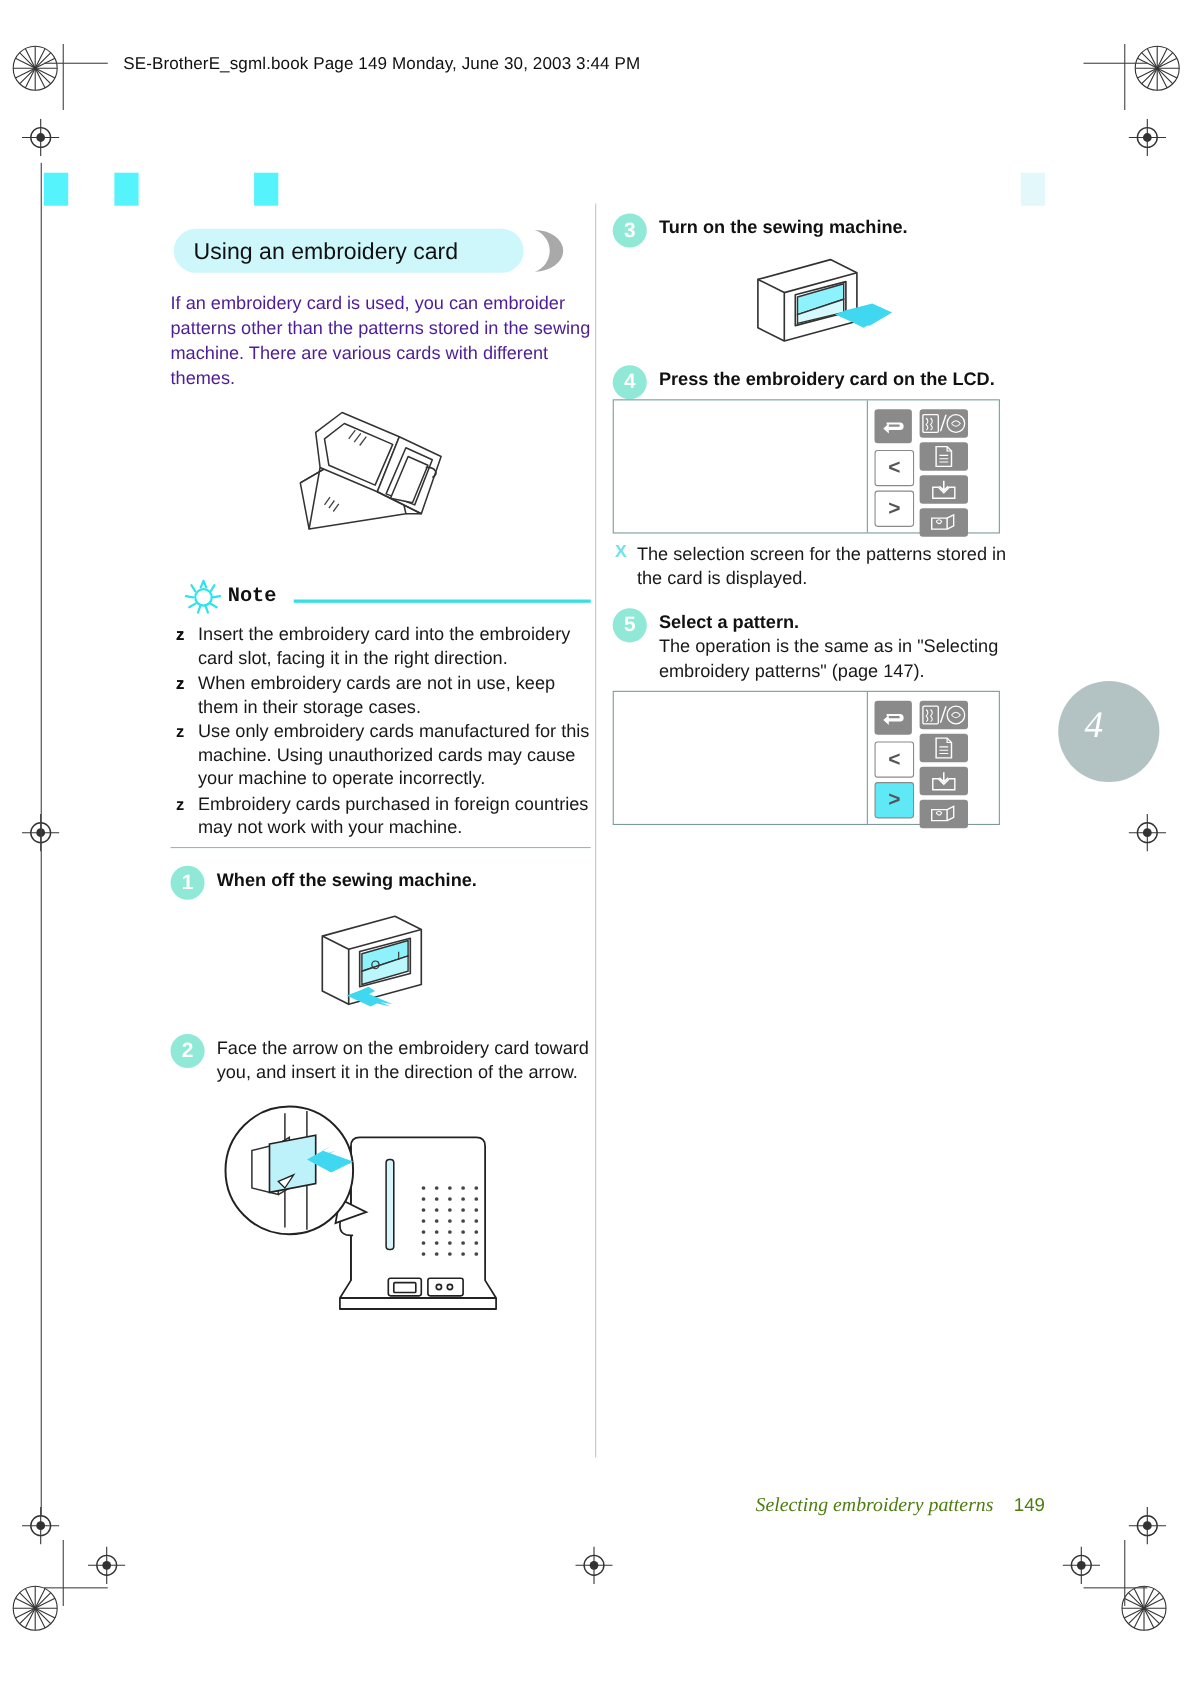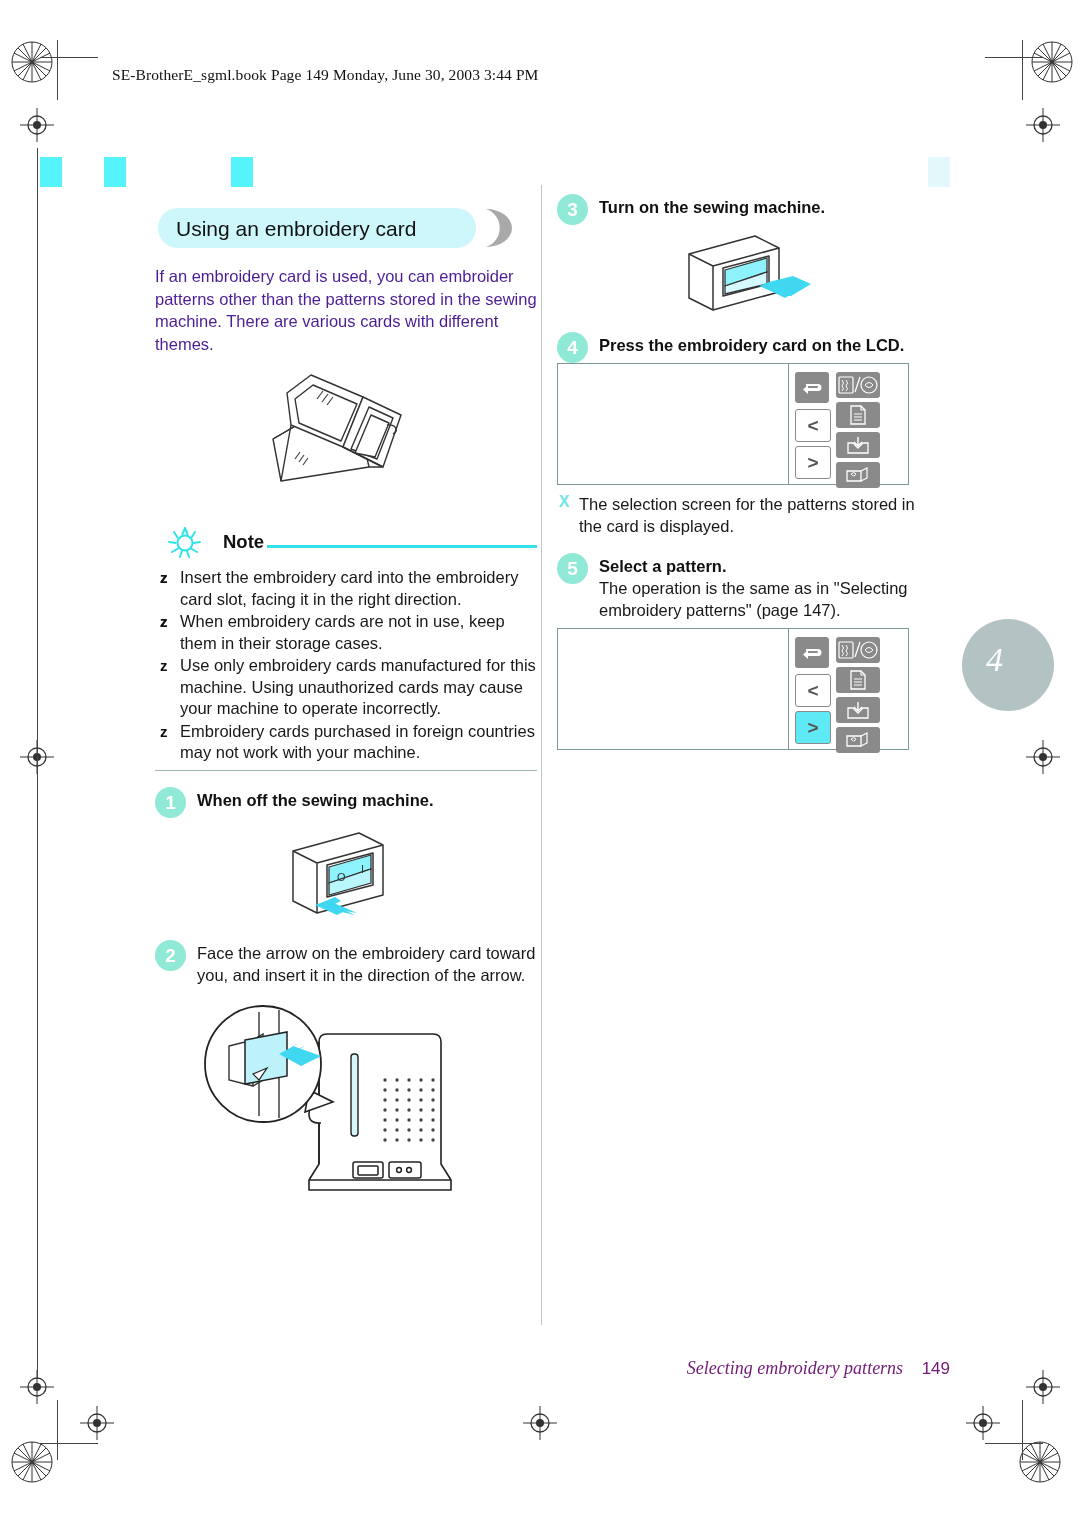--- a/index.html
+++ b/index.html
@@ -9,22 +9,22 @@
   }
   
   .corner-sun{position:absolute;width:44px;height:44px;}
   .corner-sun svg{display:block;}
   .regmark{position:absolute;width:34px;height:34px;}
   .regmark svg{display:block;}
   .trimline{position:absolute;background:#444;}
 
   
   .book-header{
-    position:absolute;left:112px;top:66px;font-size:15.5px;letter-spacing:.1px;
-    color:#101010;font-family:Liberation Serif, serif;white-space:nowrap;
+    position:absolute;left:112px;top:50px;font-size:15.5px;letter-spacing:.1px;
+    color:#101010;font-family:Liberation Sans, sans-serif;white-space:nowrap;
   }
   .deco-bar{position:absolute;top:157px;width:22px;height:30px;background:#55f3fb;}
   .deco-bar.pale{background:#e2f8fb;}
 
   .title-wrap{position:absolute;left:158px;top:208px;width:365px;height:40px;}
   .title-pill{
     position:absolute;left:0;top:0;width:318px;height:40px;border-radius:20px;
     background:#cdf7fb;
   }
   .title-text{
@@ -42,22 +42,21 @@
   p.body{
     margin:0;font-size:16.5px;line-height:22.5px;color:#4c1d95;
     font-family:"Liberation Sans", sans-serif;
   }
 
   
   .note-head{position:relative;height:34px;margin-top:14px;}
   .note-burst{position:absolute;left:12px;top:-2px;width:36px;height:34px;}
   .note-label{
     position:absolute;left:52px;top:4px;font-size:18.5px;font-weight:bold;color:#111;
-    font-family:Liberation Sans, sans-serif;
-    margin-left:16px;
+    font-family:Liberation Mono, monospace;
   }
   .note-rule{position:absolute;left:112px;top:18px;right:0;height:2.5px;background:#34dfe6;}
   .note-rule-bottom{height:1.5px;background:#9fb6b6;margin-top:6px;}
   ul.notes{list-style:none;margin:6px 0 0 0;padding:0;}
   ul.notes li{
     position:relative;padding-left:25px;font-size:16.5px;line-height:21.5px;
     margin-bottom:1px;color:#181818;font-family:"Liberation Sans", sans-serif;
   }
   ul.notes li .zmark{
     position:absolute;left:5px;top:0;font-size:15px;font-weight:bold;color:#111;
@@ -101,21 +100,21 @@
     background:#b3c3c3;
   }
   .chapter-tab span{
     position:absolute;left:24px;top:22px;font-size:34px;font-style:italic;color:#fff;
     font-family:"Liberation Serif", serif;
   }
 
   
   .footer{
     position:absolute;left:0;top:1358px;width:950px;text-align:right;
-    font-size:18px;font-style:italic;color:#701a75;font-family:"Liberation Serif", serif;
+    font-size:18px;font-style:italic;color:#4d7c0f;font-family:"Liberation Serif", serif;
   }
   .footer .pg{font-style:normal;margin-left:14px;font-family:"Liberation Sans", sans-serif;font-size:17px;}
 
   .fig{display:block;margin:8px auto 0 auto;}
 </style>
 </head>
 <body>
 
 <div class="corner-sun" style="left:10px;top:40px;">
   <svg width="44" height="44" viewBox="0 0 44 44">

